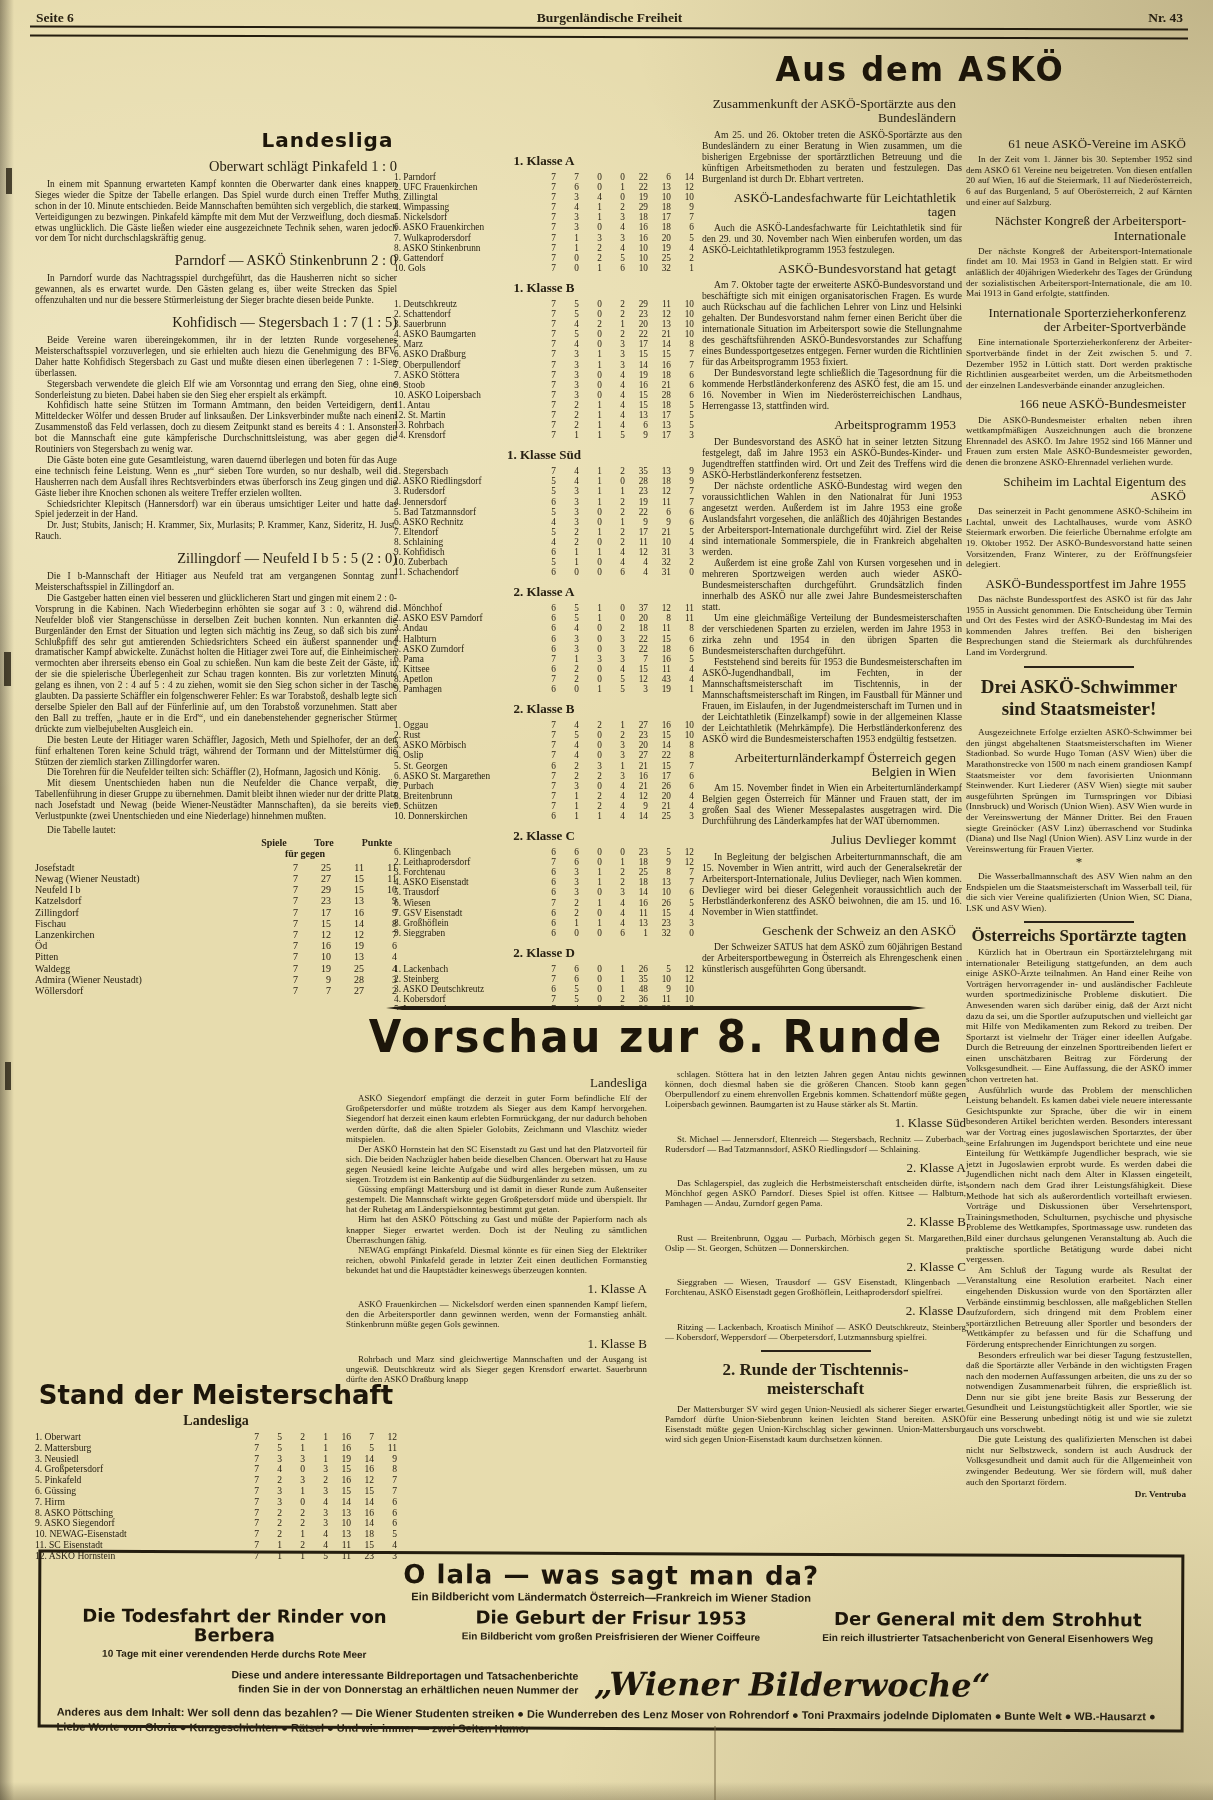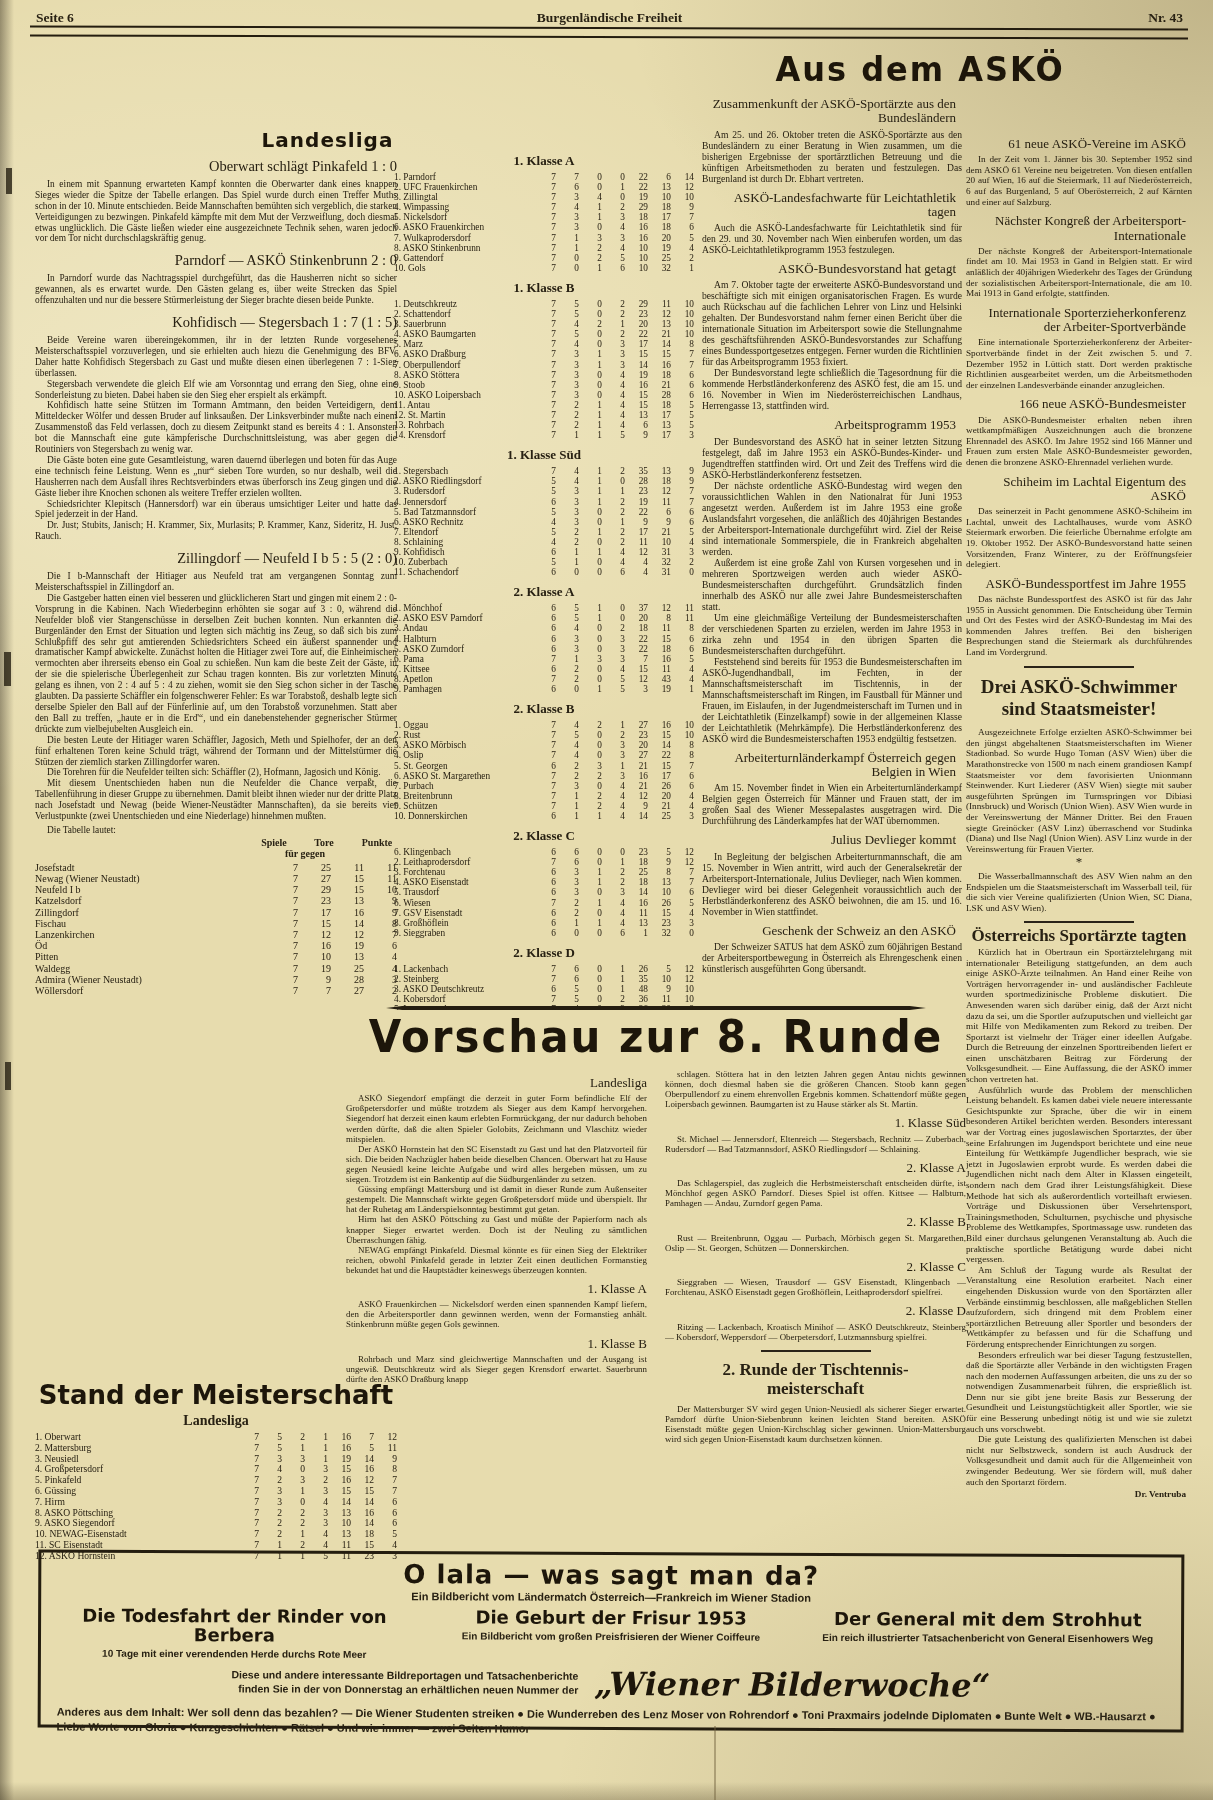--- a/index.html
+++ b/index.html
@@ -415,21 +415,21 @@
           <span class="tname">7. Oberpullendorf</span>
           <span class="tnum">7</span>
           <span class="tnum">3</span>
           <span class="tnum">1</span>
           <span class="tnum">3</span>
           <span class="tnum">14</span>
           <span class="tnum">16</span>
           <span class="tnum">7</span>
         </div>
         <div class="trow">
-          <span class="tname">8. ASKÖ Stöttera</span>
+          <span class="tname">7. ASKÖ Stöttera</span>
           <span class="tnum">7</span>
           <span class="tnum">3</span>
           <span class="tnum">0</span>
           <span class="tnum">4</span>
           <span class="tnum">19</span>
           <span class="tnum">18</span>
           <span class="tnum">6</span>
         </div>
         <div class="trow">
           <span class="tname">9. Stoob</span>

